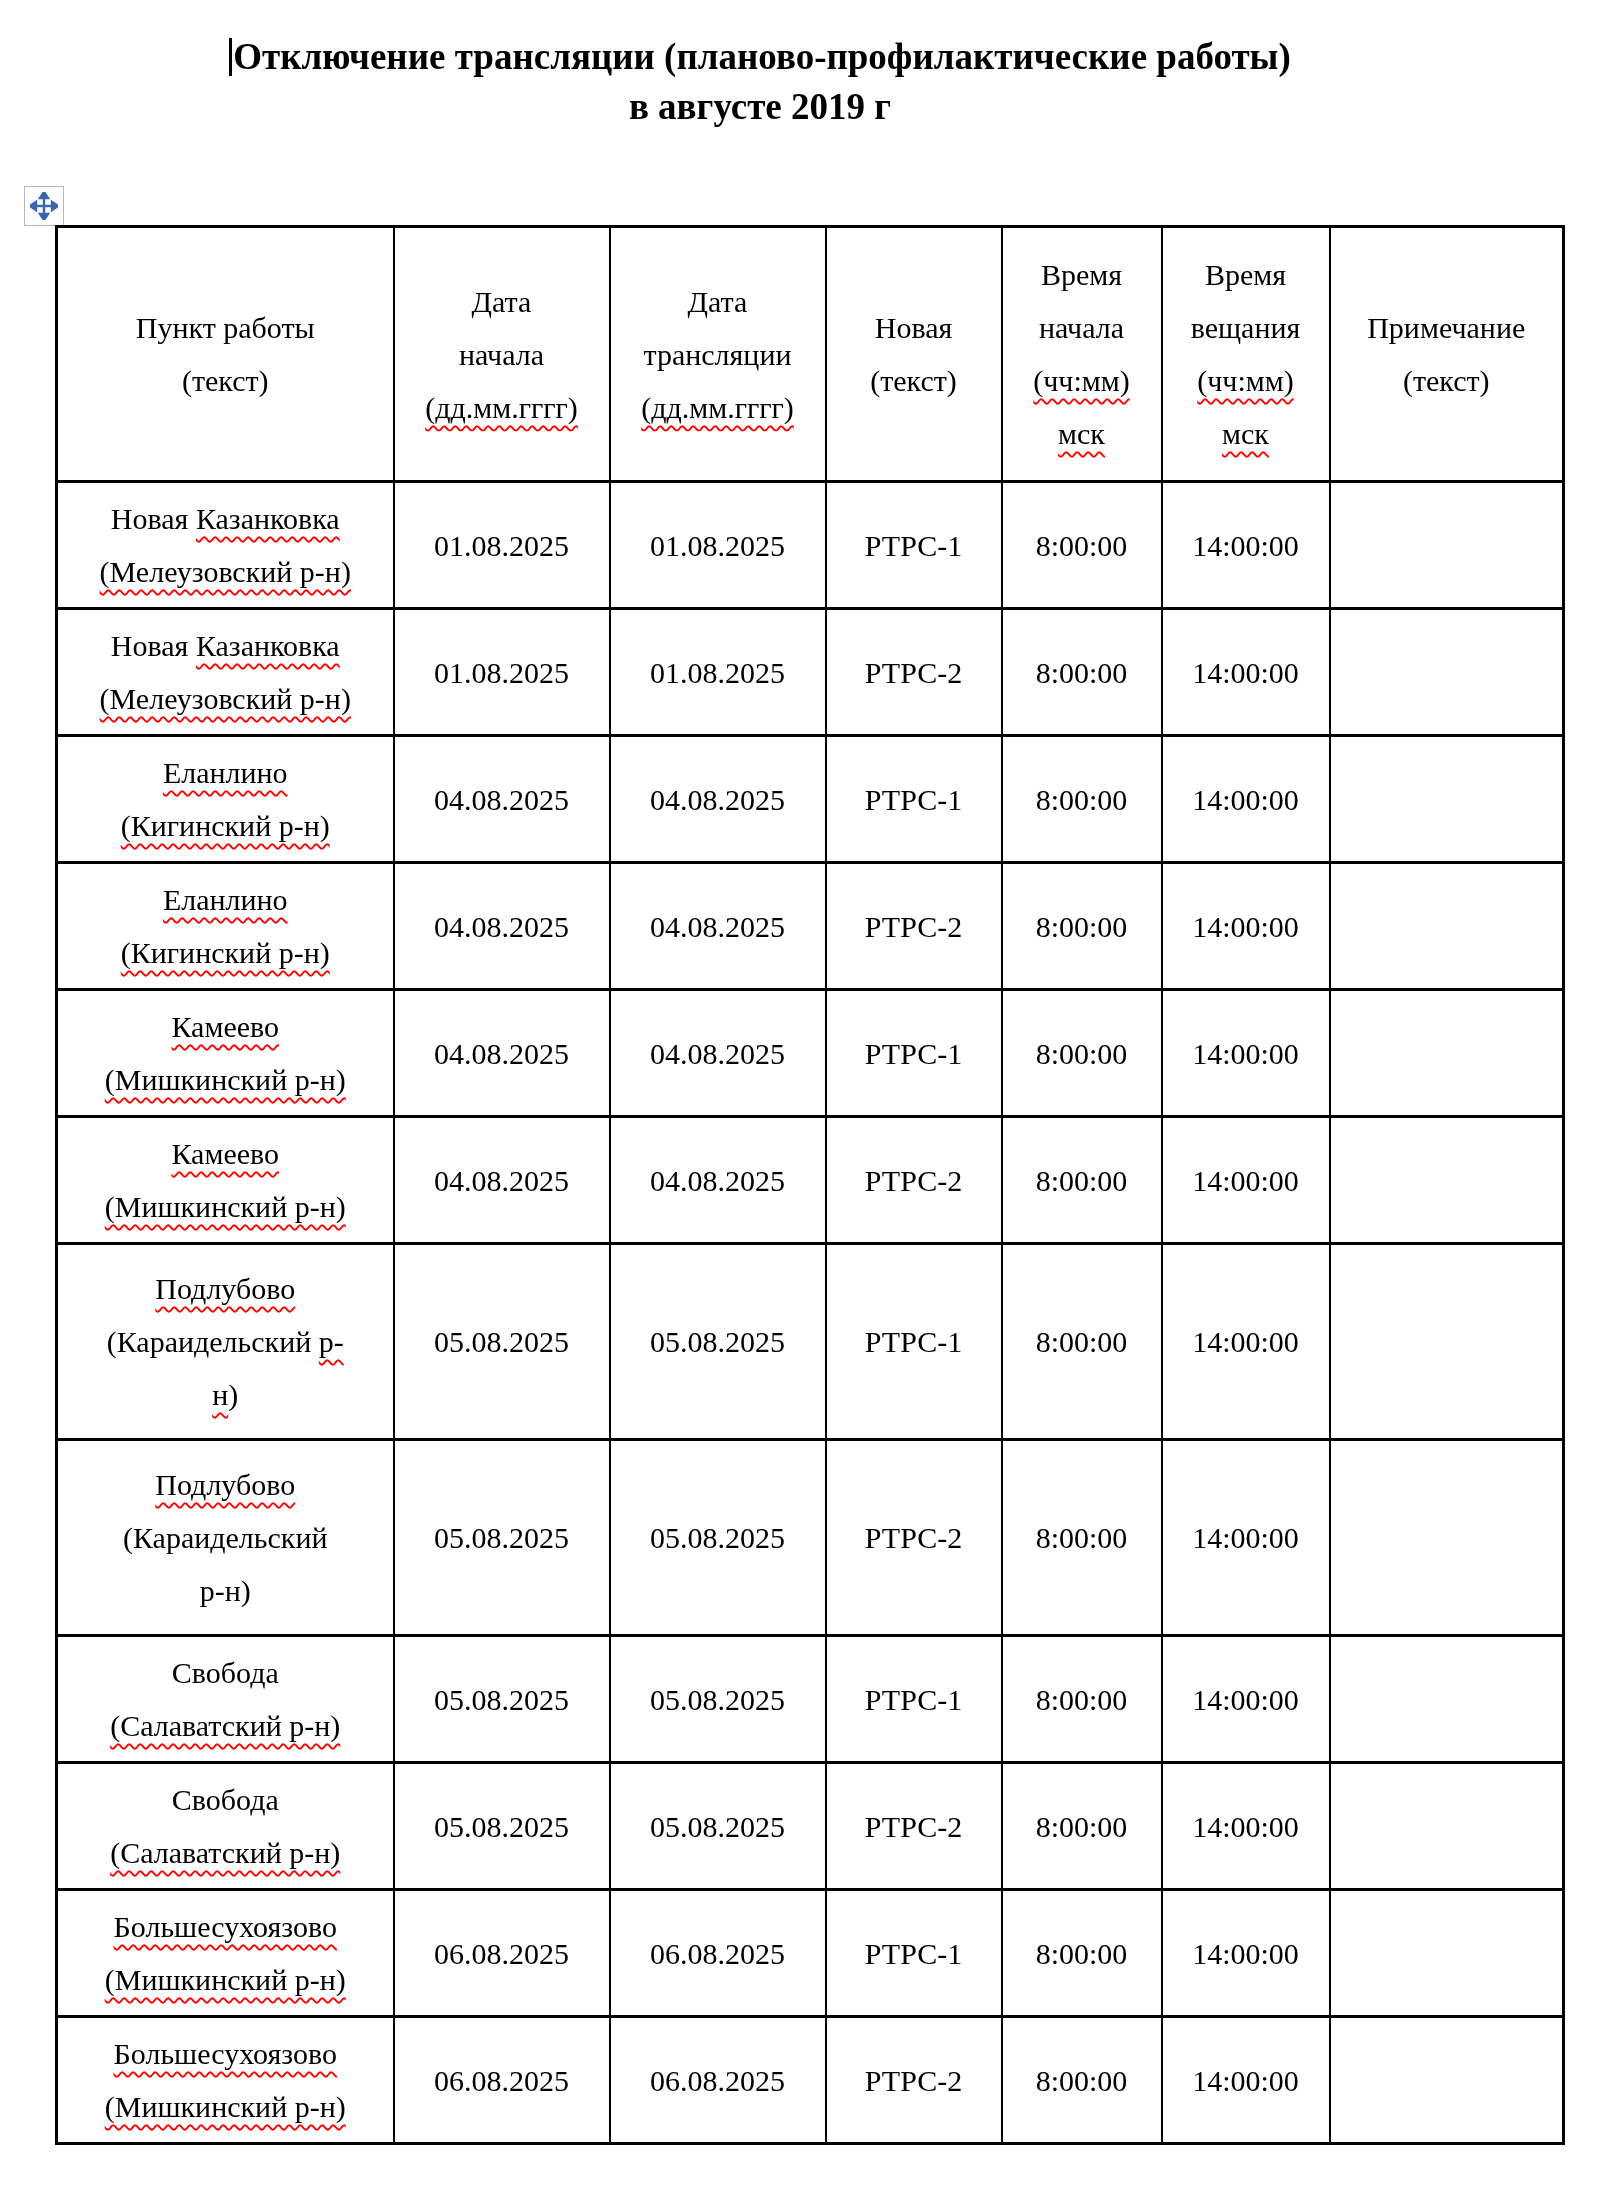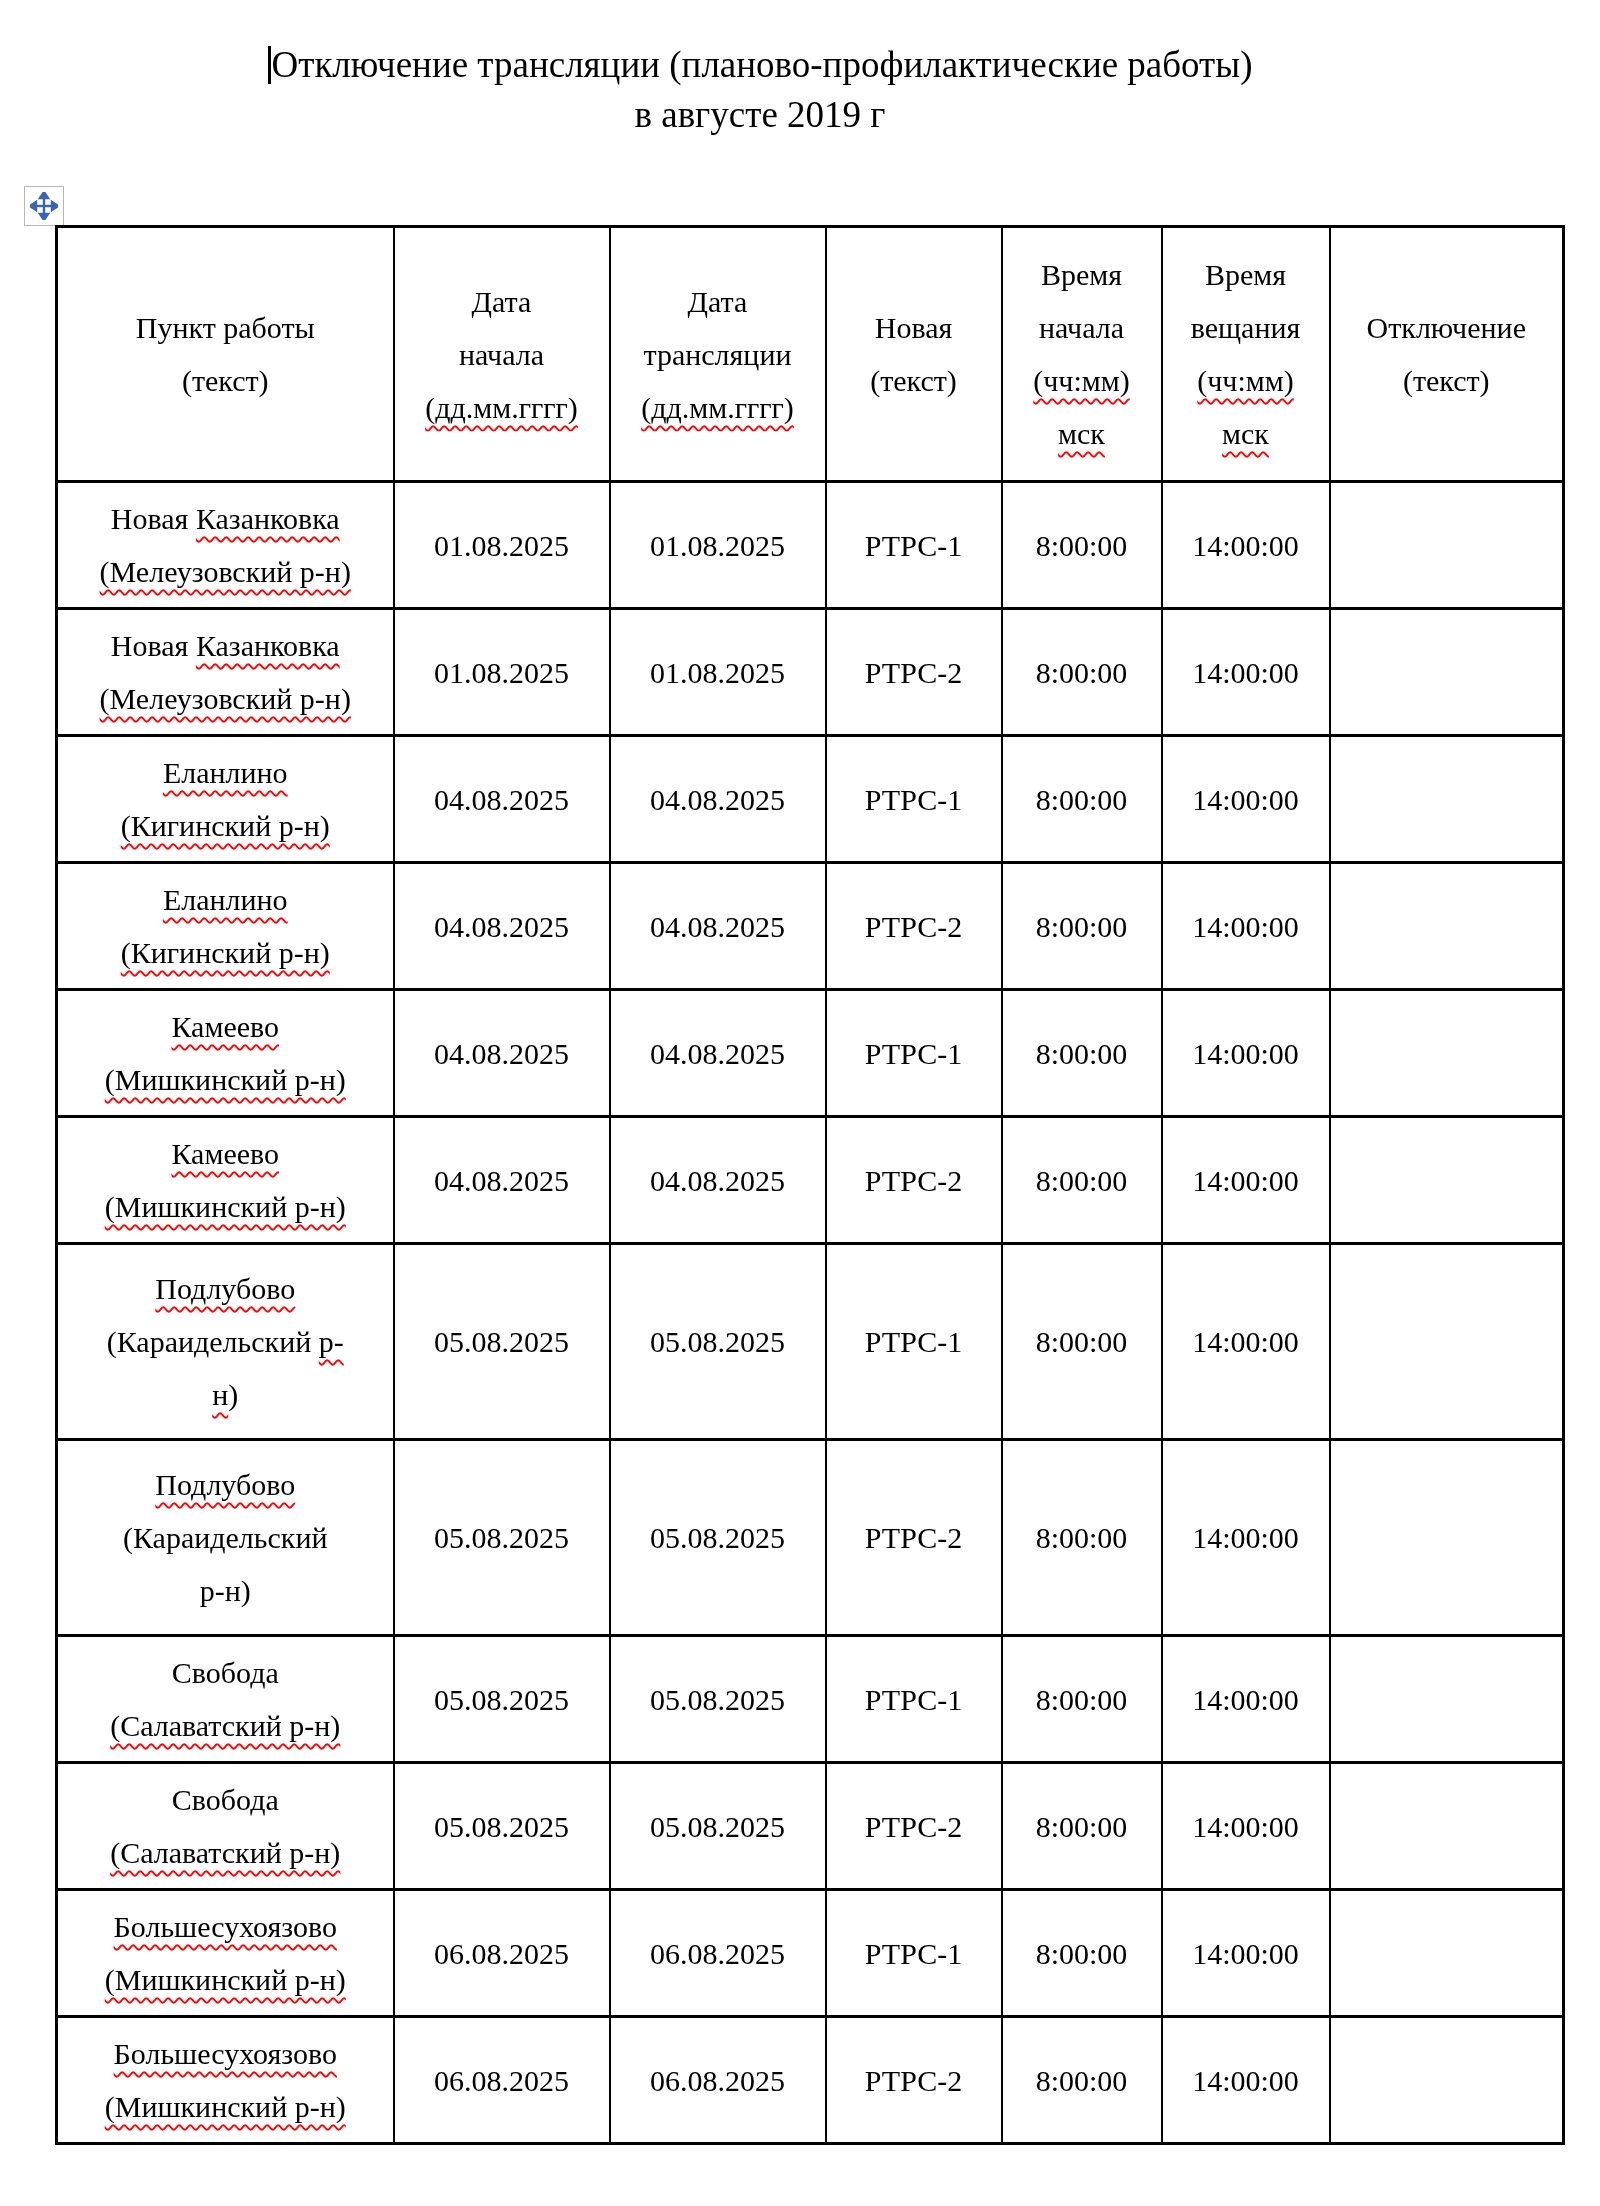--- a/index.html
+++ b/index.html
@@ -8,24 +8,24 @@
     width:1600px;
     height:2206px;
     background:#ffffff;
     font-family:"Liberation Serif","DejaVu Serif",serif;
     color:#000000;
     overflow:hidden;
   }
   .doc-title{
     position:absolute;
     left:55px;
-    top:40px;
+    top:32px;
     width:1410px;
     text-align:center;
-    font-weight:normal;
+    font-weight:bold;
     font-size:37px;
     line-height:50px;
     color:#000;
   }
   .caret{
     display:inline-block;
     width:3px;
     height:38px;
     background:#000;
     vertical-align:-7px;
@@ -161,21 +161,21 @@
             <td>
               <div class="cellc">
                 <div class="line"><span>Время</span></div>
                 <div class="line"><span>вещания</span></div>
                 <div class="line"><span class="sp">(чч:мм)</span></div>
                 <div class="line"><span class="sp">мск</span></div>
               </div>
             </td>
             <td>
               <div class="cellc">
-                <div class="line"><span>Отключение</span></div>
+                <div class="line"><span>Примечание</span></div>
                 <div class="line"><span>(текст)</span></div>
               </div>
             </td>
           </tr>
           <tr class="trd">
             <td>
               <div class="cellc">
                 <div class="line"><span>Новая </span><span class="sp">Казанковка</span></div>
                 <div class="line"><span class="sp">(Мелеузовский р-н)</span></div>
               </div>

